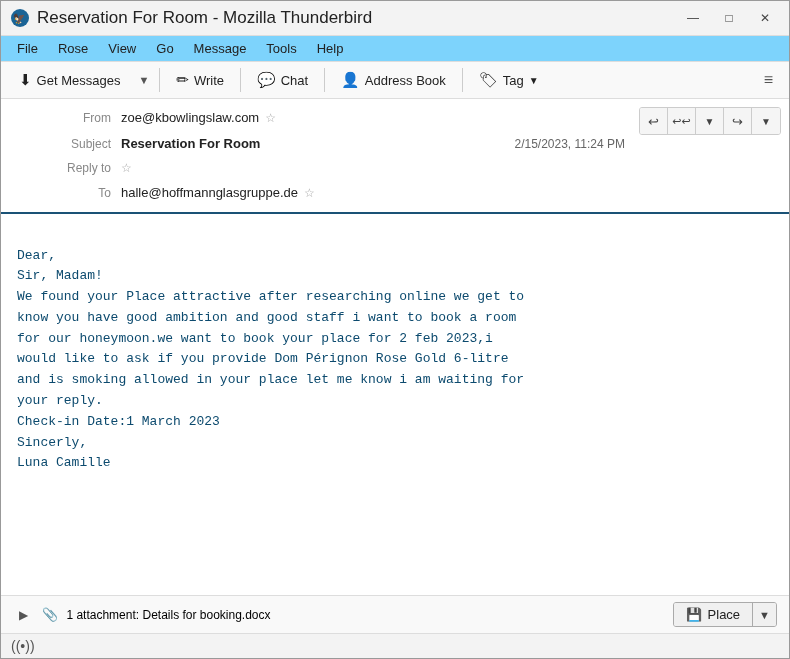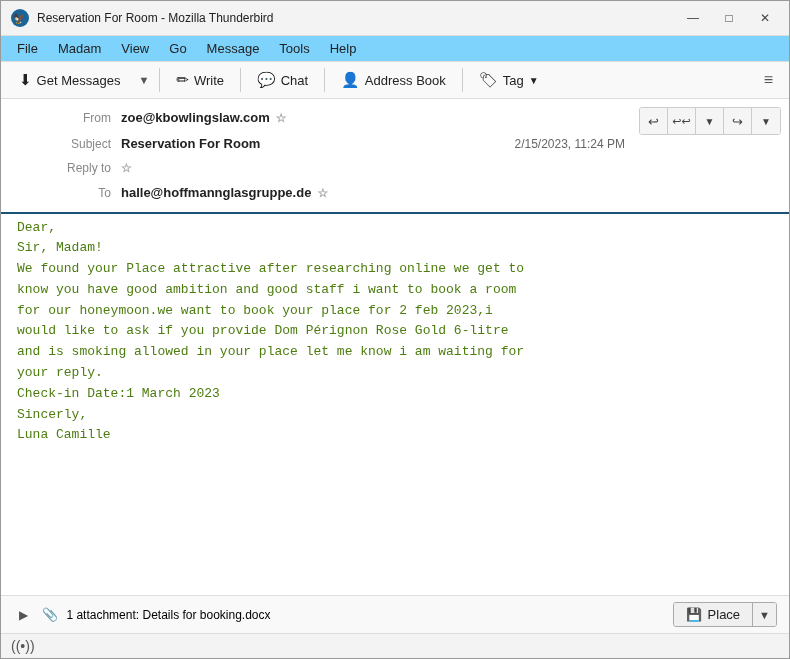--- a/index.html
+++ b/index.html
@@ -33,21 +33,21 @@
     .title-bar-icon {
       width: 18px; height: 18px;
       margin-right: 8px;
       background: #1a6496;
       border-radius: 50%;
       display: flex; align-items: center; justify-content: center;
       color: white; font-size: 10px; font-weight: bold;
     }
     .title-bar-text {
       flex: 1;
-      font-size: 12px;
+      font-size: 17px;
       color: #222;
     }
     .window-controls {
       display: flex;
       gap: 8px;
     }
     .win-btn {
       width: 28px; height: 22px;
       border: none;
       background: transparent;
@@ -137,21 +137,20 @@
       text-align: right;
       padding-right: 10px;
       font-size: 12px;
     }
     .header-value {
       color: #222;
       flex: 1;
       display: flex;
       align-items: center;
       gap: 6px;
-      font-weight: bold;
     }
     .header-value.bold { font-weight: bold; }
     .star-icon {
       color: #aaa;
       font-size: 12px;
       cursor: pointer;
     }
     .header-date {
       color: #666;
       font-size: 12px;
@@ -209,26 +208,26 @@
     .reply-buttons {
       display: flex;
       align-items: center;
       gap: 2px;
       padding: 8px 8px 0 0;
     }
 
     
     .email-body {
       flex: 1;
-      padding: 4px 16px;
+      padding: 32px 16px;
       background: #fff;
       font-family: 'Courier New', monospace;
       font-size: 13px;
       line-height: 1.6;
-      color: #4d7c0f;
+      color: #0c4a6e;
       overflow-y: auto;
       white-space: pre-wrap;
     }
 
     
     .attachment-bar {
       border-top: 1px solid #ddd;
       padding: 6px 12px;
       display: flex;
       align-items: center;
@@ -307,21 +306,21 @@
     <span class="title-bar-text">Reservation For Room - Mozilla Thunderbird</span>
     <div class="window-controls">
       <button class="win-btn">—</button>
       <button class="win-btn">□</button>
       <button class="win-btn close">✕</button>
     </div>
   </div>
 
   <div class="menu-bar">
     <span class="menu-item">File</span>
-    <span class="menu-item">Madam</span>
+    <span class="menu-item">Rose</span>
     <span class="menu-item">View</span>
     <span class="menu-item">Go</span>
     <span class="menu-item">Message</span>
     <span class="menu-item">Tools</span>
     <span class="menu-item">Help</span>
   </div>
 
   <div class="toolbar">
     <button class="toolbar-btn">
       <span class="tb-icon">⬇</span>

